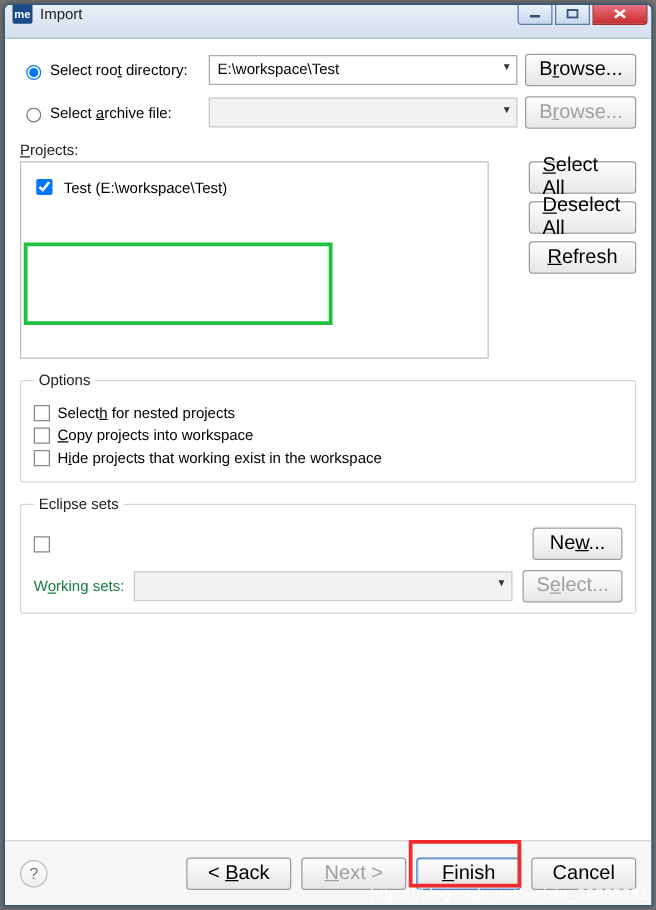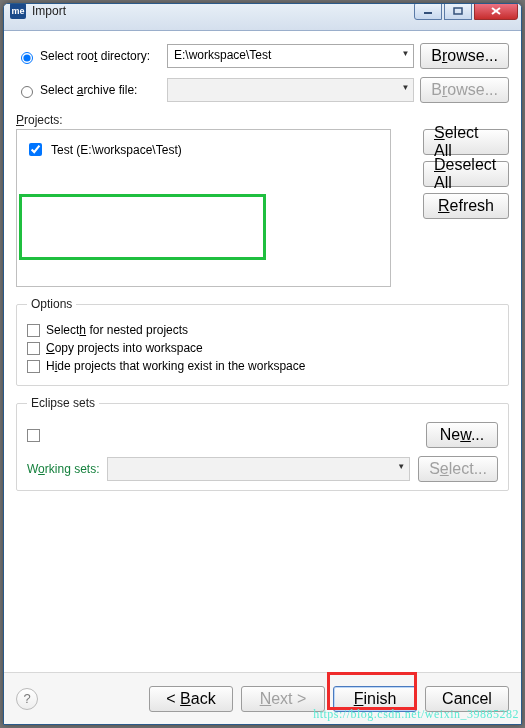--- a/index.html
+++ b/index.html
@@ -57,22 +57,22 @@
   .ws-row .combo { flex: 1; }
   .footer { position: absolute; left: 0; right: 0; bottom: 0; height: 52px;
     border-top: 1px solid #d8d8d8; padding: 10px 12px; display: flex;
     align-items: center; gap: 8px; background: #f6f6f6; }
   .footer .help { width: 22px; height: 22px; border: 1px solid #bbb; border-radius: 50%;
     display: flex; align-items: center; justify-content: center; color: #7a7a7a;
     background: linear-gradient(#fff, #eee); font-size: 13px; }
   .footer .spacer { flex: 1; }
   .footer .btn { min-width: 84px; }
   .btn.primary { border-color: #4a7abf; box-shadow: 0 0 0 1px #bcd6f6 inset; }
-  .watermark { position: absolute; right: 6px; bottom: 6px; color: #5eead4;
-    font-size: 12px; font-family: Liberation Serif, serif; letter-spacing: .5px; }
+  .watermark { position: absolute; right: 6px; bottom: 6px; color: #ffffff;
+    font-size: 12px; font-family: Liberation Sans, sans-serif; letter-spacing: .5px; }
 </style>
 </head>
 <body>
 
 <div class="faded-bg"></div>
 
 <div class="window">
 
   <div class="titlebar">
     <div class="app-icon">me</div>

